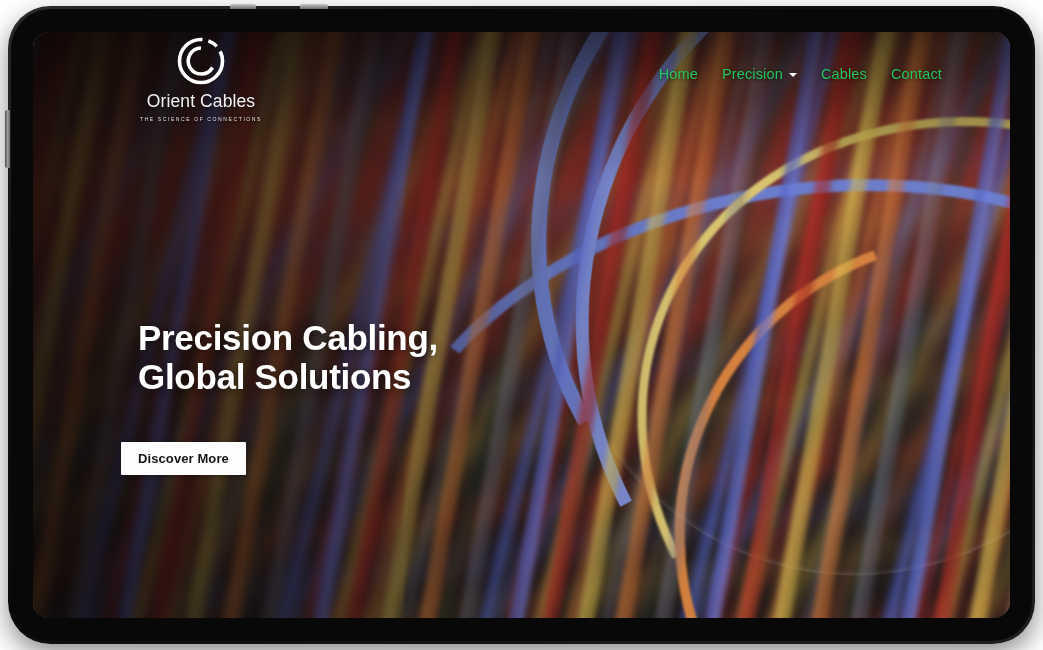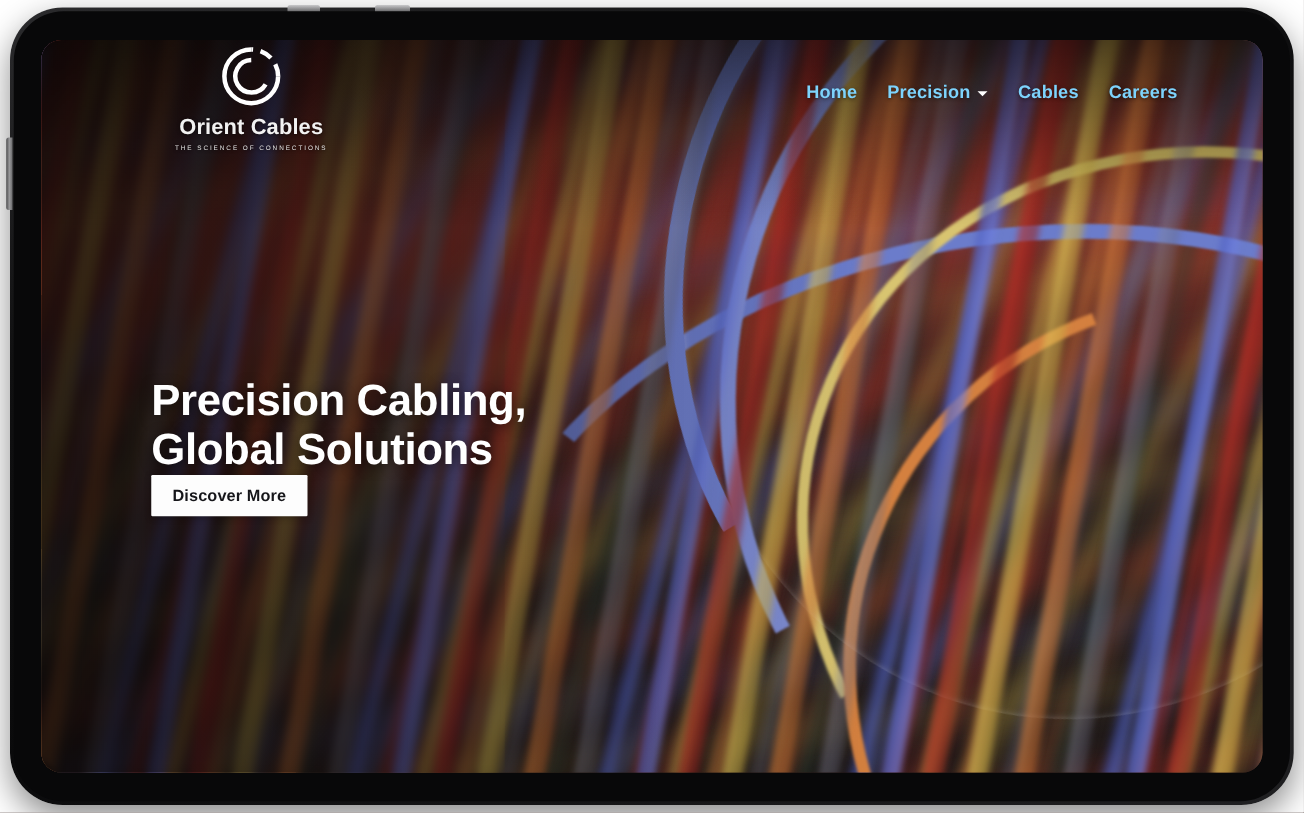--- a/index.html
+++ b/index.html
@@ -249,21 +249,21 @@
     color: #ffffff;
     user-select: none;
   }
   .brand-mark {
     width: 52px; height: 52px;
     margin: 3px auto 6px auto;
     position: relative;
   }
   .brand-name {
     font-size: 17.5px;
-    font-weight: 700;
+    font-weight: 400;
     letter-spacing: 0.1px;
     line-height: 1;
     color: #f2f2f2;
     text-shadow: 0 1px 3px rgba(0,0,0,0.55);
   }
   .brand-tagline {
     margin-top: 5px;
     font-size: 5.1px;
     letter-spacing: 1.55px;
     font-weight: 400;
@@ -277,23 +277,23 @@
     top: 28px;
     display: flex;
     align-items: center;
     gap: 0px;
   }
   .nav-item {
     display: flex;
     align-items: center;
     gap: 6px;
     padding: 6px 12px;
-    color: #7dd3fc;
+    color: #22c55e;
     font-size: 14.5px;
-    font-weight: 700;
+    font-weight: 400;
     letter-spacing: 0.15px;
     white-space: nowrap;
     cursor: pointer;
     text-shadow: 0 1px 3px rgba(0,0,0,0.5);
   }
   .caret {
     width: 0; height: 0;
     border-left: 4px solid transparent;
     border-right: 4px solid transparent;
     border-top: 4.5px solid #ffffff;
@@ -302,30 +302,31 @@
 
   
   .hero {
     position: absolute;
     left: 88px;
     top: 270px;
     z-index: 5;
     color: #fff;
   }
   .hero-title {
-    margin: 0;
+    margin: 17px;
     font-size: 35px;
     line-height: 1.11;
     font-weight: 700;
     letter-spacing: -0.3px;
     text-shadow: 0 2px 10px rgba(0,0,0,0.55);
     white-space: pre-line;
   }
   .hero-cta {
     display: inline-block;
+    margin-top: 28px;
     padding: 9px 17px;
     background: #fdfdfd;
     color: #16161a;
     font-size: 13px;
     font-weight: 600;
     letter-spacing: 0.1px;
     border: 0;
     border-radius: 1px;
     cursor: pointer;
     box-shadow: 0 1px 5px rgba(0,0,0,0.3);
@@ -386,21 +387,21 @@
           <span>Precision</span>
           <span class="caret"></span>
         </div>
 
 
         <div class="nav-item">
           <span>Cables</span>
         </div>
 
         <div class="nav-item">
-          <span>Careers</span>
+          <span>Contact</span>
         </div>
 
 
       </nav>
     </div>
 
     <div class="hero">
       <h1 class="hero-title">Precision Cabling,
 Global Solutions</h1>
       <button class="hero-cta">Discover More</button>

